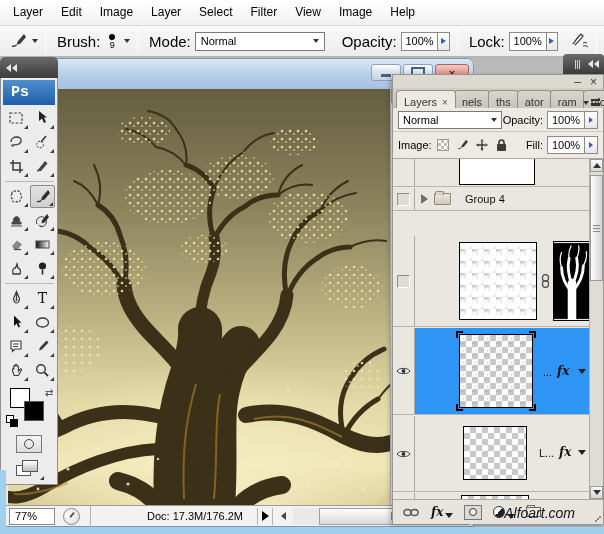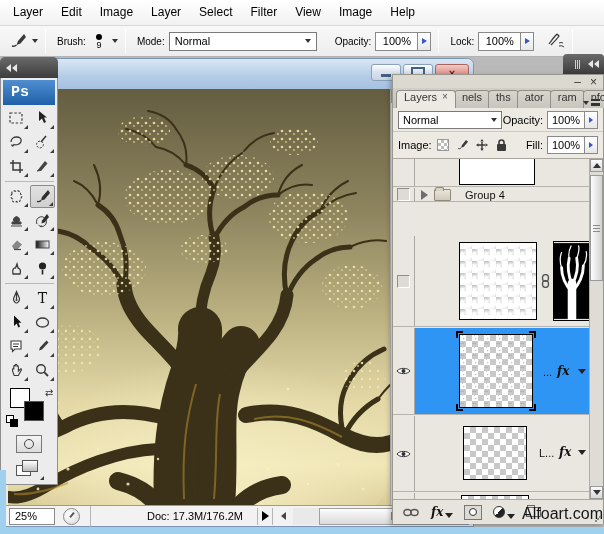--- a/index.html
+++ b/index.html
@@ -10,21 +10,21 @@
   .menubar { position:absolute; left:0; top:0; width:604px; height:26px;
     background:linear-gradient(#ffffff,#f1f1f1); border-bottom:1px solid #d9d9d9;
     display:flex; align-items:center; padding-left:4px; }
   .menubar .mi { padding:0 9px; font-size:12px; color:#000; line-height:25px; cursor:default; }
 
   
   .optbar { position:absolute; left:0; top:26px; width:604px; height:31px;
     background:linear-gradient(#f8f8f8,#ededed); border-bottom:1px solid #b3b3b3;
     display:flex; align-items:center; padding-left:8px; color:#000; }
   .sep { width:1px; height:24px; background:#c7c7c7; border-right:1px solid #fff; margin:0 7px; }
-  .lbl { margin:0 4px; font-size:10px; }
+  .lbl { margin:0 4px; font-size:15px; }
   .mini-drop { width:0; height:0; border-left:3.5px solid transparent; border-right:3.5px solid transparent; border-top:4px solid #333; margin-left:4px; }
   .brush-preview { display:flex; flex-direction:column; align-items:center; width:18px; line-height:8px; }
   .brush-dot { width:6px; height:6px; border-radius:50%; background:#000; margin-bottom:1px; }
   .brush-size { font-size:9px; }
   .combo { width:148px; height:19px; background:#fff; border:1px solid #7a7a7a;
     display:flex; align-items:center; justify-content:space-between; padding:0 5px; font-size:11px; }
   .field { width:42px; height:19px; background:#fff; border:1px solid #8a8a8a; border-right:none;
     display:flex; align-items:center; justify-content:center; font-size:11px; }
   .spin { width:14px; height:19px; background:linear-gradient(#fff,#e8e8e8); border:1px solid #8a8a8a;
     display:flex; align-items:center; justify-content:center; }
@@ -102,21 +102,21 @@
   .rdock .g { width:1px; height:9px; background:#cfcfcf; box-shadow:-2px 0 0 #cfcfcf,-4px 0 0 #cfcfcf; margin-right:7px; }
   .rdock .tl { width:0; height:0; border-top:4px solid transparent; border-bottom:4px solid transparent; border-right:5px solid #e8e8e8; }
 
   
   .lpanel { position:absolute; left:392px; top:74px; width:212px; height:450px;
     background:#e6e4dd; border:1px solid #979790; box-shadow:-2px 2px 5px rgba(0,0,0,.25); }
   .ptitle { height:13px; display:flex; justify-content:flex-end; align-items:center; gap:9px;
     padding-right:6px; background:#dcd9d1; color:#3a3a3a; font-size:12px; line-height:10px; }
   .tabs { height:20px; background:linear-gradient(#d2cfc7,#c3c0b8); display:flex; align-items:flex-end; padding-left:3px; position:relative; }
   .tab { height:18px; padding:0 7px; border:1px solid #8f8f88; border-bottom:none; border-radius:4px 4px 0 0;
-    background:linear-gradient(#d8d5cd,#c8c5bd); display:flex; align-items:flex-start; font-size:11px; color:#333; margin-right:-2px; }
+    background:linear-gradient(#d8d5cd,#c8c5bd); display:flex; align-items:flex-end; font-size:11px; color:#333; margin-right:-2px; }
   .tab.active { background:#eceae3; z-index:2; gap:5px; }
   .tab .x { font-size:10px; color:#555; }
   .pmenu { position:absolute; right:3px; bottom:2px; display:flex; align-items:center; gap:2px; }
   .pmenu .tri-d { width:0; height:0; border-left:3.5px solid transparent; border-right:3.5px solid transparent; border-top:4px solid #333; }
   .pmenu .lines { width:9px; height:7px; border-top:2px solid #333; border-bottom:2px solid #333; background:linear-gradient(transparent 2px,#333 2px,#333 3px,transparent 3px); }
   .prow { display:flex; align-items:center; padding:0 5px; background:#eceae3; }
   .blendrow { height:24px; border-bottom:1px solid #cac8c0; }
   .lockrow { height:27px; border-bottom:1px solid #a9a79f; }
   .pcombo { width:104px; height:18px; background:#fff; border:1px solid #7a7a7a; display:flex;
     align-items:center; justify-content:space-between; padding:0 4px; font-size:11px; }
@@ -166,21 +166,21 @@
   .sthumb .g { width:7px; height:1px; background:#8a8a8a; box-shadow:0 3px 0 #8a8a8a,0 -3px 0 #8a8a8a; }
 
   .pbottom { position:relative; height:25px; background:#e6e4dd; border-top:1px solid #a9a79f;
     display:flex; align-items:center; gap:11px; padding-left:10px; }
   .bicon { display:flex; align-items:center; color:#555; }
   .maskbtn { width:18px; height:15px; border:1px solid #777; background:#dcdad3; display:flex; align-items:center; justify-content:center; }
   .maskbtn i { width:8px; height:8px; border:1px solid #333; border-radius:50%; background:#fff; }
   .halfc { width:12px; height:12px; border:1px solid #333; border-radius:50%; background:linear-gradient(135deg,#fff 50%,#222 50%); }
   .bfold { width:15px; height:10px; border:1px solid #666; background:#eceae3; position:relative; }
   .bfold::before { content:""; position:absolute; left:0; top:-3px; width:6px; height:2px; border:1px solid #666; border-bottom:none; }
-  .watermark { position:absolute; right:0; top:5px; font-size:16px; color:#151515; }
+  .watermark { position:absolute; right:28px; top:5px; font-size:14px; color:#151515;font-style:italic; }
   .pgrip { position:absolute; right:2px; bottom:2px; width:6px; height:6px;
     background:radial-gradient(circle at 1px 5px,#8a8a8a 1px,transparent 1.2px),radial-gradient(circle at 3px 3px,#8a8a8a 1px,transparent 1.2px),radial-gradient(circle at 5px 1px,#8a8a8a 1px,transparent 1.2px); }
 
   
   .edge-b { position:absolute; left:0; top:527px; width:604px; height:7px; background:#9fd0ee; }
   .edge-l { position:absolute; left:0; top:470px; width:6px; height:64px; background:#9fd0ee; }
 </style>
 </head>
 <body>
 
@@ -330,21 +330,21 @@
     </svg>
   </div>
 
   <div class="vscroll">
     <div class="btn">
         <i class="tri-u"></i>
       </div>
   </div>
 
   <div class="statusbar">
-    <span class="zoomfield">25%</span>
+    <span class="zoomfield">77%</span>
     <span class="clockbtn"></span>
     <span class="statdiv"></span>
     <span class="docinfo">Doc: 17.3M/176.2M</span>
     <span class="statbtn">
         <i class="tri-right"></i>
       </span>
     <span class="statbtn" style="margin-left:2px;border:none;">
         <i class="tri-left"></i>
       </span>
     <span class="hscroll">
@@ -594,21 +594,21 @@
       </span>
   </div>
 
   <div class="llist">
 
     <div class="lrow" style="top:0;height:28px;">
       <span class="eyecol"></span>
       <span class="thumbbrd" style="position:absolute;left:66px;top:-4px;width:76px;height:30px;background:#fff;"></span>
     </div>
 
-    <div class="lrow" style="top:29px;height:14px;">
+    <div class="lrow" style="top:29px;height:23px;">
       <span class="eyecol">
           <i class="eyebox"></i>
         </span>
       <span class="rowflex">
         <i class="tri-exp-r"></i>
         <i class="folder"></i>
         <span class="gname">Group 4</span>
       </span>
     </div>
 

